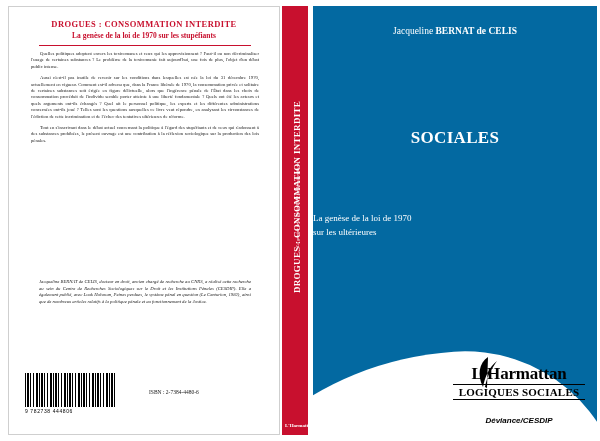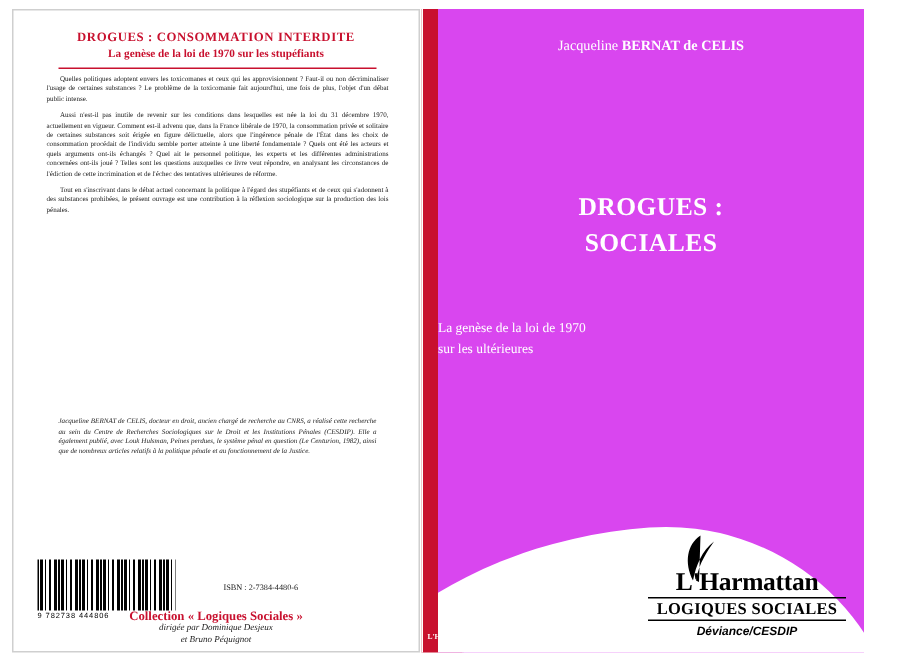--- a/index.html
+++ b/index.html
@@ -189,25 +189,25 @@
     text-align: center;
     color: #ffffff;
     font-size: 5px;
     font-weight: bold;
     line-height: 6px;
   }
 
   
   .front-cover {
     position: absolute;
-    left: 292px;
+    left: 313px;
     top: 6px;
     width: 284px;
     height: 429px;
-    background: #d946ef;
+    background: #0369a1;
     overflow: hidden;
   }
   .front-white-curve {
     position: absolute;
     left: -110px;
     bottom: -250px;
     width: 420px;
     height: 330px;
     background: #ffffff;
     border-radius: 100% 60% 0 0 / 100% 75% 0 0;
@@ -275,21 +275,21 @@
     border-top: 1px solid #000;
     border-bottom: 1px solid #000;
     padding: 1px 0 1px 0;
     margin-top: 1px;
   }
   .publisher-series {
     font-family: "Liberation Sans", sans-serif;
     font-size: 8px;
     font-weight: bold;
     font-style: italic;
-    margin-top: 2px;
+    margin-top: 16px;
   }
 </style>
 </head>
 <body>
 
 <div id="cover">
 
   <div class="back-cover">
 
     <div class="back-title-block">
@@ -306,45 +306,39 @@
 
     <div class="author-note">Jacqueline BERNAT de CELIS, docteur en droit, ancien chargé de recherche au CNRS, a réalisé cette recherche au sein du Centre de Recherches Sociologiques sur le Droit et les Institutions Pénales (CESDIP). Elle a également publié, avec Louk Hulsman, Peines perdues, le système pénal en question (Le Centurion, 1982), ainsi que de nombreux articles relatifs à la politique pénale et au fonctionnement de la Justice.</div>
 
     <div class="barcode-box">
       <div class="barcode-bars"></div>
       <div class="barcode-digits">9 782738 444806</div>
     </div>
 
     <div class="isbn-line">ISBN : 2-7384-4480-6</div>
 
-    <div class="collection-block">
-      <div class="collection-title">Collection « Logiques Sociales »</div>
-      <div class="collection-sub">dirigée par Dominique Desjeux</div>
-      <div class="collection-sub">et Bruno Péquignot</div>
-    </div>
   </div>
 
   <div class="spine">
     <div class="spine-inner">
       <div class="spine-text">DROGUES : CONSOMMATION INTERDITE</div>
       <div class="spine-sub">La genèse de la loi de 1970 sur les stupéfiants</div>
     </div>
     <div class="spine-logo">L'Harmattan</div>
   </div>
 
   <div class="front-cover">
     <div class="front-white-curve"></div>
 
     <div class="front-author">
       <span>Jacqueline</span>
       <b>BERNAT de CELIS</b>
     </div>
 
     <div class="front-title">
-      <div>DROGUES :</div>
       <div>SOCIALES</div>
     </div>
 
     <div class="front-subtitle">
       <div>La genèse de la loi de 1970</div>
       <div>sur les ultérieures</div>
     </div>
 
     <div class="publisher-leaf">
       <svg width="26" height="34" viewBox="0 0 26 34">

